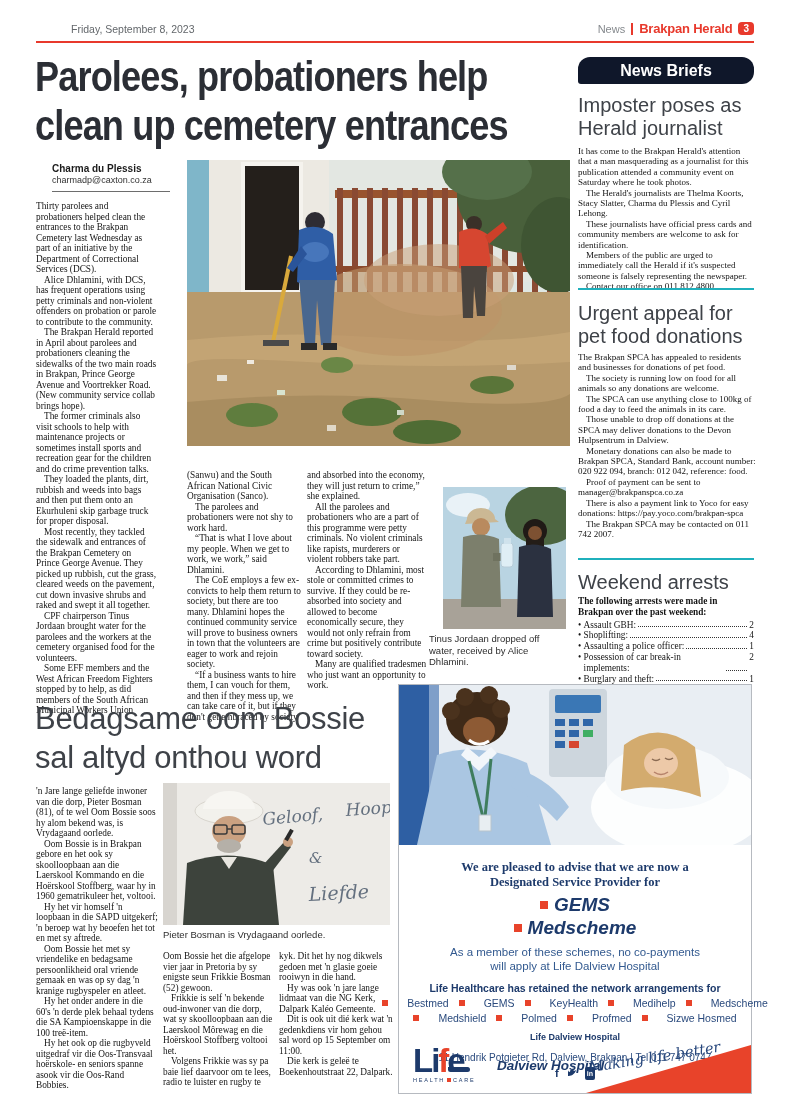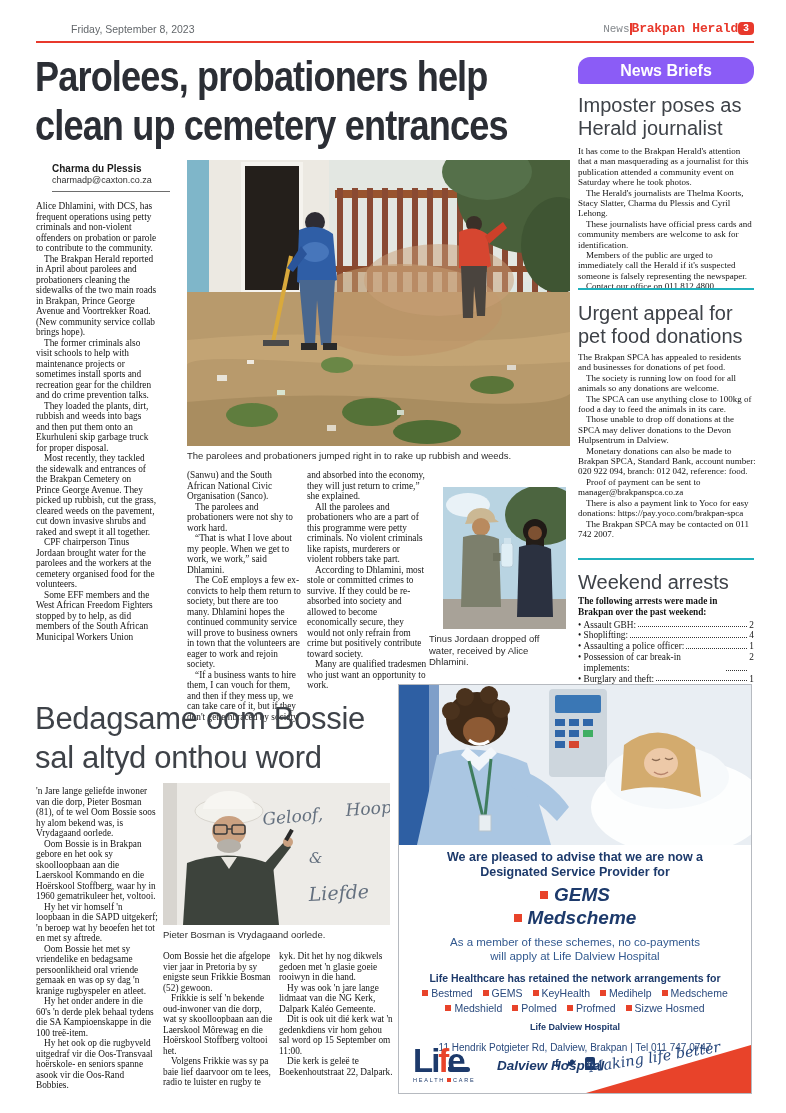--- a/index.html
+++ b/index.html
@@ -2,21 +2,21 @@
 <html><head>
 <meta charset="utf-8">
 <style>
   html,body{margin:0;padding:0;background:#fff;}
   .page{position:relative;width:786px;height:1113px;background:#fff;overflow:hidden;
         font-family:"Liberation Sans",sans-serif;color:#111;}
   .abs{position:absolute;}
 
   
   .date{left:36px;top:23px;font-size:10.5px;color:#63676b;padding-left:35px;}
-  .top-right{right:32px;top:21px;display:flex;align-items:center;font-family:Liberation Mono, monospace;}
+  .top-right{right:32px;top:21px;display:flex;align-items:center;gap:6px;}
   .section-label{color:#85898d;font-size:11px;}
   .red-bar{width:2px;height:12px;background:#e8392c;}
   .masthead{color:#e8392c;font-weight:bold;font-size:13px;letter-spacing:-0.2px;}
   .page-badge{background:#e8392c;color:#fff;font-weight:bold;font-size:10px;border-radius:4px;padding:1px 5px;}
   .red-rule{left:36px;top:41px;width:718px;height:2px;background:#e8392c;}
 
   
   .headline{left:35px;top:52px;width:660px;color:#2b2e35;font-weight:bold;
             font-size:42px;line-height:49px;letter-spacing:-1px;
             transform:scaleX(0.86);transform-origin:left top;}
@@ -32,21 +32,21 @@
   #col1{left:36px;top:201px;width:121px;}
   #col2{left:187px;top:470px;width:114px;}
   #col3{left:307px;top:470px;width:121px;}
 
   .main-photo{left:187px;top:160px;width:383px;height:286px;}
   .main-caption{left:187px;top:450px;width:383px;font-size:9.5px;color:#2d2d2d;}
   .photo2{left:443px;top:487px;width:123px;height:142px;}
   .photo2-caption{left:429px;top:633px;width:122px;font-size:9.5px;line-height:11.5px;color:#2d2d2d;}
 
   
-  .briefs-pill{left:578px;top:57px;width:176px;height:27px;background:#8b5cf6;color:#fff;
+  .briefs-pill{left:578px;top:57px;width:176px;height:27px;background:#0f172a;color:#fff;
                display:flex;align-items:center;justify-content:center;font-weight:bold;
                font-size:16px;border-radius:12px 12px 12px 3px;}
   .brief-head{position:absolute;left:578px;width:176px;font-size:20px;line-height:23px;color:#3e4248;}
   #bh1{top:94px;} #bh2{top:302px;} #bh3{top:571px;}
   .brief-body{position:absolute;left:578px;width:178px;font-family:"Liberation Serif",serif;
               font-size:9px;line-height:10.4px;color:#141414;}
   .brief-body p{margin:0;}
   .brief-body p + p{text-indent:8px;}
   #bb1{top:146px;} #bb2{top:352px;}
   .brief-div{position:absolute;left:578px;width:176px;height:2px;background:#1fb0bc;}
@@ -66,30 +66,30 @@
   #ocol2{left:163px;top:951px;width:110px;}
   #ocol3{left:279px;top:951px;width:114px;}
   .obit-photo{left:163px;top:783px;width:227px;height:142px;}
   .obit-caption{left:163px;top:929px;width:227px;font-size:9.5px;color:#2d2d2d;}
 
   
   .ad{left:398px;top:684px;width:354px;height:410px;border:1px solid #b6bac0;
       background:#fff;box-sizing:border-box;}
   .ad-photo{display:block;width:352px;height:160px;}
   .ad-center{text-align:center;color:#1d3a6b;}
-  .ad-intro{font-weight:bold;font-size:12.5px;line-height:15px;margin-top:5px;}
+  .ad-intro{font-weight:bold;font-size:12.5px;line-height:15px;margin-top:15px;font-family:Liberation Serif, serif;}
   .providers{margin-top:3px;}
   .provider-line{display:flex;align-items:center;justify-content:center;gap:6px;
                  font-weight:bold;font-size:19px;line-height:23px;color:#1d3a6b;}
   .sq{display:inline-block;width:8px;height:8px;background:#e8432a;flex:0 0 auto;}
   .sq.small{width:6px;height:6px;}
   .member{font-size:11.5px;line-height:13.5px;margin-top:7px;color:#32598f;}
   .network-head{font-weight:bold;font-size:10.5px;margin-top:9px;}
   .scheme-row{display:flex;justify-content:center;gap:10px;font-size:10.5px;margin-top:3px;color:#2a4a7d;}
-  .scheme{display:flex;align-items:center;gap:3px;}
+  .scheme{display:flex;align-items:center;gap:19px;}
   .scheme em{font-style:normal;}
   .hosp-name{font-weight:bold;font-size:9px;margin-top:8px;}
   .hosp-addr{font-size:10px;margin-top:10px;color:#2a4a7d;}
   .website{font-weight:bold;font-size:10px;color:#e8432a;margin-top:2px;}
   .socials{display:flex;justify-content:center;align-items:center;gap:7px;margin-top:4px;height:12px;}
   .soc{color:#1d3a6b;font-weight:bold;font-size:11px;line-height:11px;}
   .soc.in{background:#1d3a6b;color:#fff;font-size:7px;border-radius:2px;padding:1px 2px;font-weight:bold;}
   .ad-bottom{position:absolute;left:0;right:0;bottom:0;height:64px;}
   .life-logo{position:absolute;left:14px;bottom:10px;}
   .life-word{font-weight:bold;font-size:33px;line-height:28px;color:#1d3a6b;letter-spacing:-2px;}
@@ -181,23 +181,23 @@
     <ellipse cx="128" cy="92" rx="14" ry="10" fill="#4d7cc0" opacity="0.8"></ellipse>
     <path d="M114 86 L100 108 L106 112 L120 94 Z" fill="#2a549a"></path>
     <path d="M112 120 L118 185 L128 185 L130 140 L134 185 L144 185 L148 120 Z" fill="#49678f"></path>
     <rect x="114" y="183" width="16" height="7" fill="#2a2a2a"></rect>
       <rect x="136" y="183" width="14" height="7" fill="#2a2a2a"></rect>
     <circle cx="287" cy="64" r="8" fill="#3a3028"></circle>
     <path d="M272 72 Q287 64 300 74 L304 106 Q288 114 272 108 Z" fill="#d64630"></path>
     <path d="M298 76 L316 62 L320 68 L302 84 Z" fill="#cc4029"></path>
     <path d="M274 106 L276 158 L286 158 L287 126 L290 156 L298 156 L300 106 Z" fill="#4a443e"></path>
   </svg>
-  <div class="abs main-caption">The parolees and probationers jumped right in to rake up rubbish and weeds.</div>
 
   <div class="body-col" id="col1">
+      <p>Thirty parolees and probationers helped clean the entrances to the Brakpan Cemetery last Wednesday as part of an initiative by the Department of Correctional Services (DCS).</p>
       <p>Alice Dhlamini, with DCS, has frequent operations using petty criminals and non-violent offenders on probation or parole to contribute to the community.</p>
       <p>The Brakpan Herald reported in April about parolees and probationers cleaning the sidewalks of the two main roads in Brakpan, Prince George Avenue and Voortrekker Road. (New community service collab brings hope).</p>
       <p>The former criminals also visit schools to help with maintenance projects or sometimes install sports and recreation gear for the children and do crime prevention talks.</p>
       <p>They loaded the plants, dirt, rubbish and weeds into bags and then put them onto an Ekurhuleni skip garbage truck for proper disposal.</p>
       <p>Most recently, they tackled the sidewalk and entrances of the Brakpan Cemetery on Prince George Avenue. They picked up rubbish, cut the grass, cleared weeds on the pavement, cut down invasive shrubs and raked and swept it all together.</p>
       <p>CPF chairperson Tinus Jordaan brought water for the parolees and the workers at the cemetery organised food for the volunteers.</p>
       <p>Some EFF members and the West African Freedom Fighters stopped by to help, as did members of the South African Municipal Workers Union</p>
     </div>
   <div class="body-col" id="col2">
       <p>(Sanwu) and the South African National Civic Organisation (Sanco).</p>

